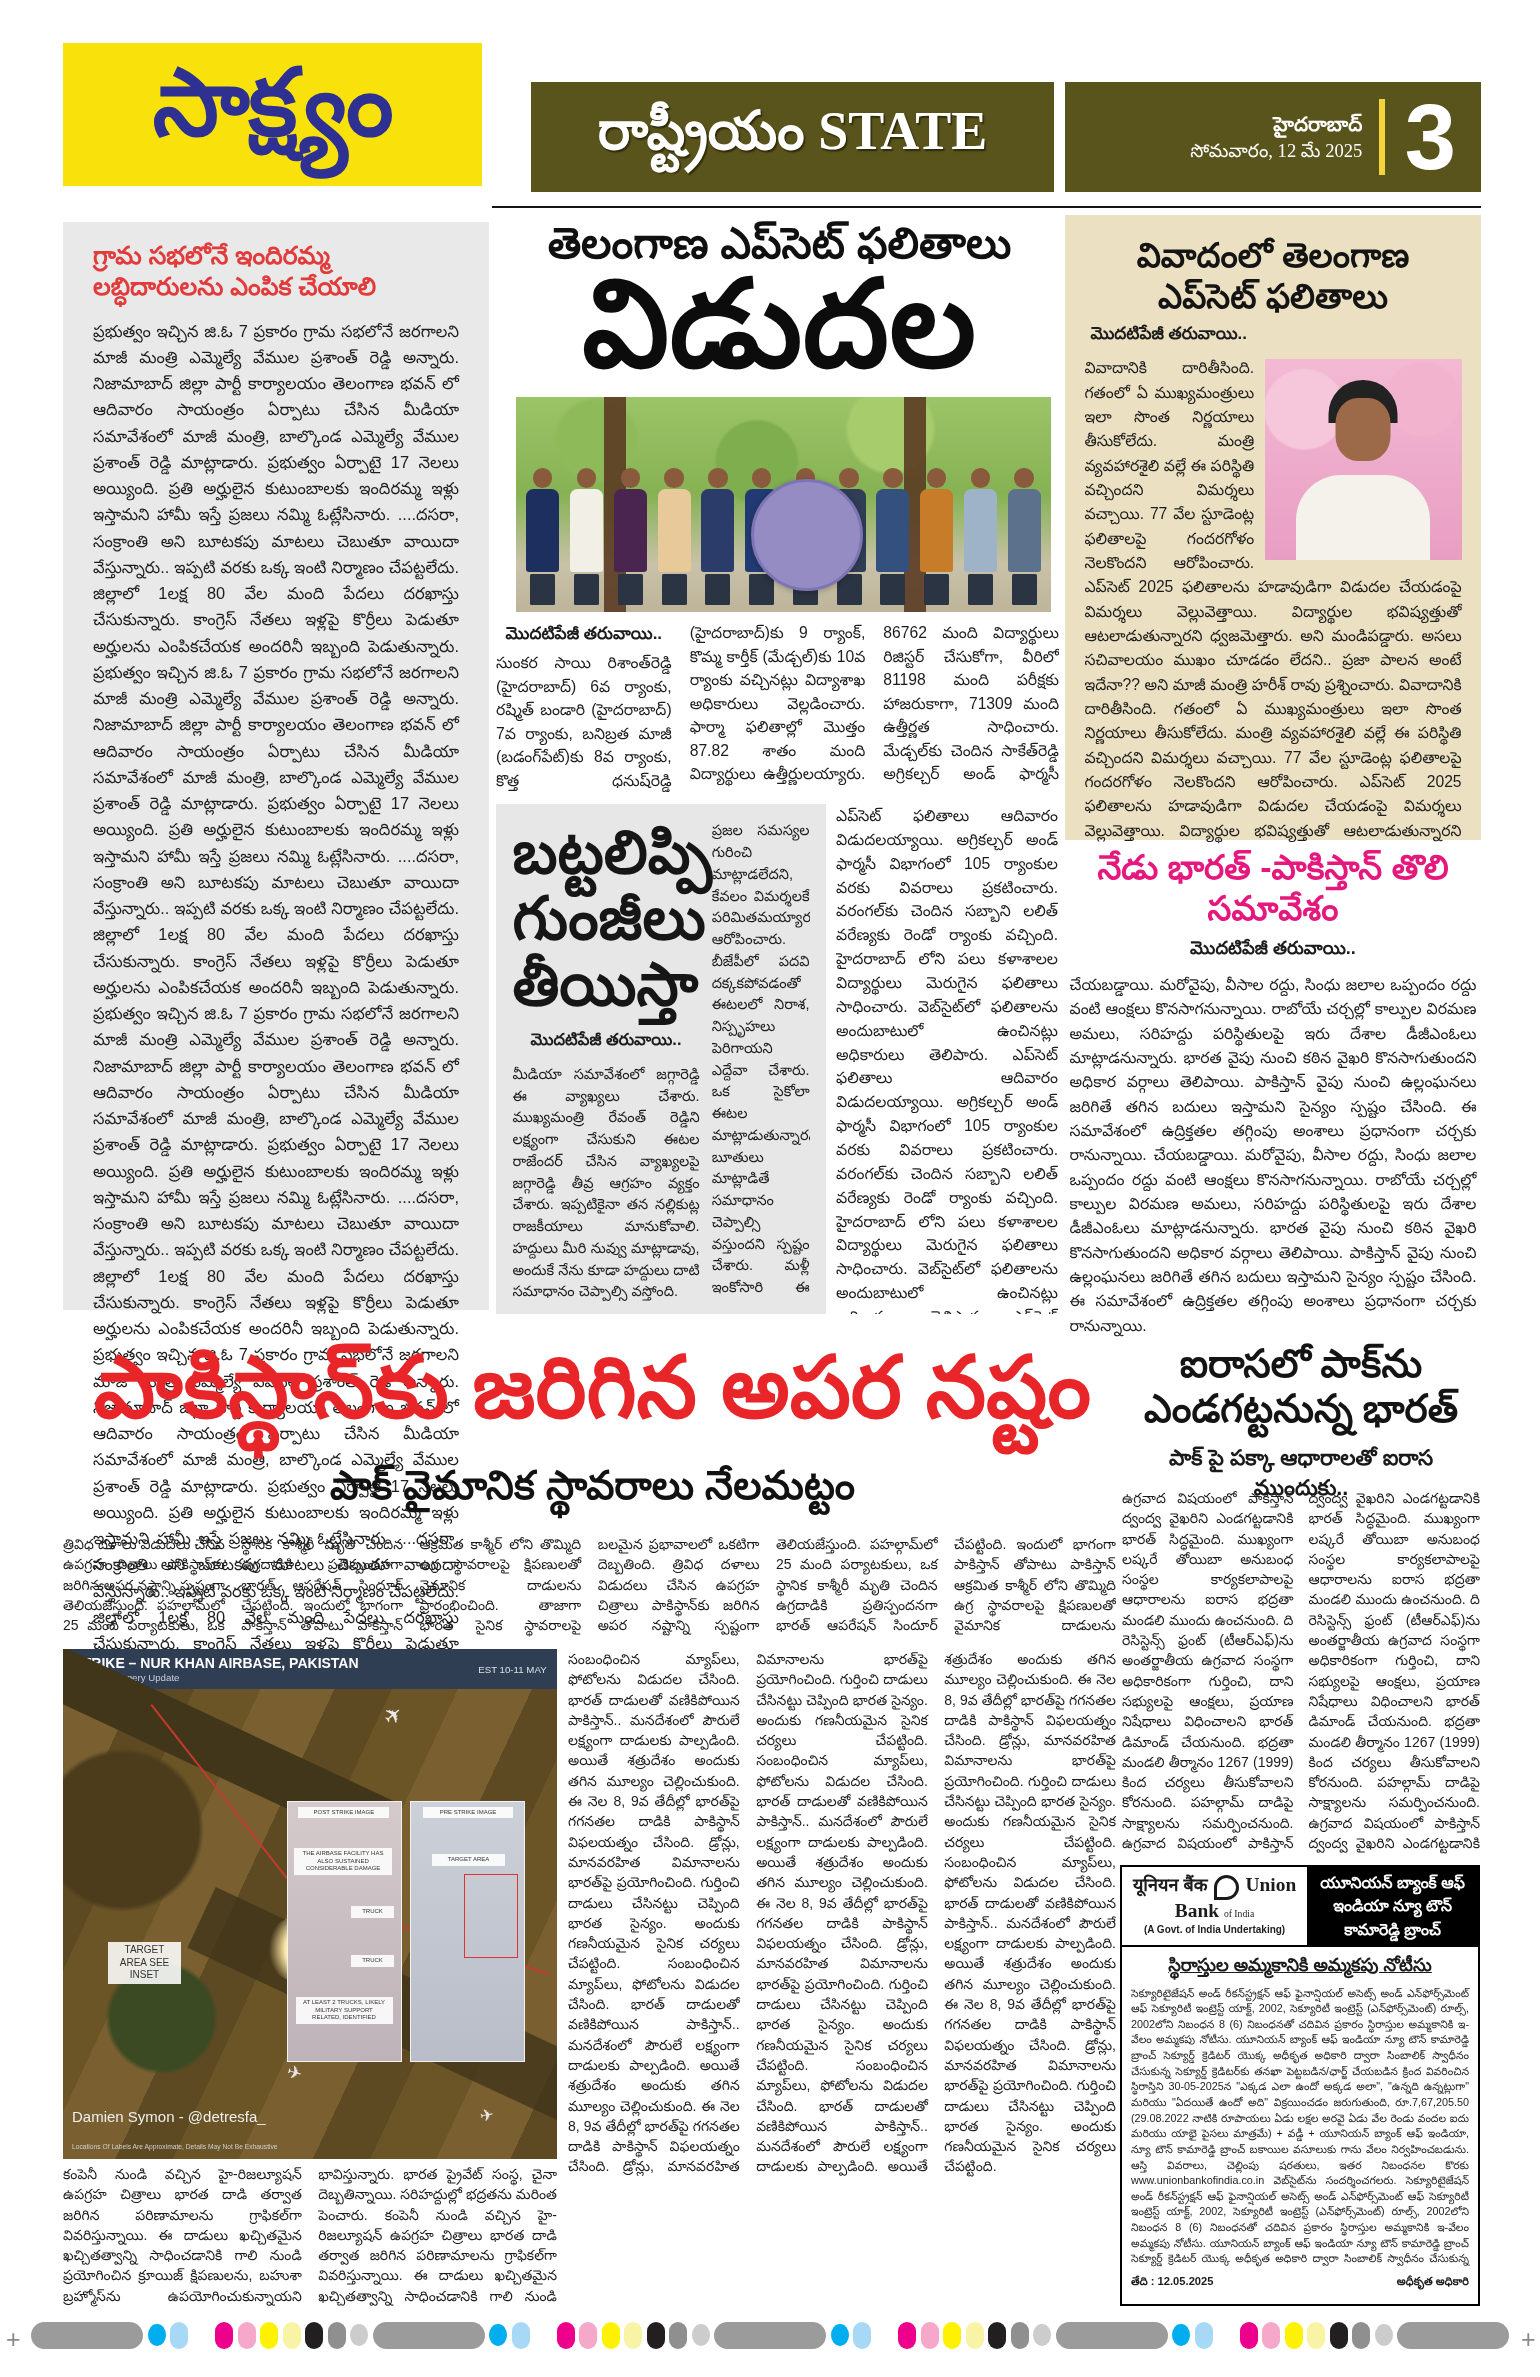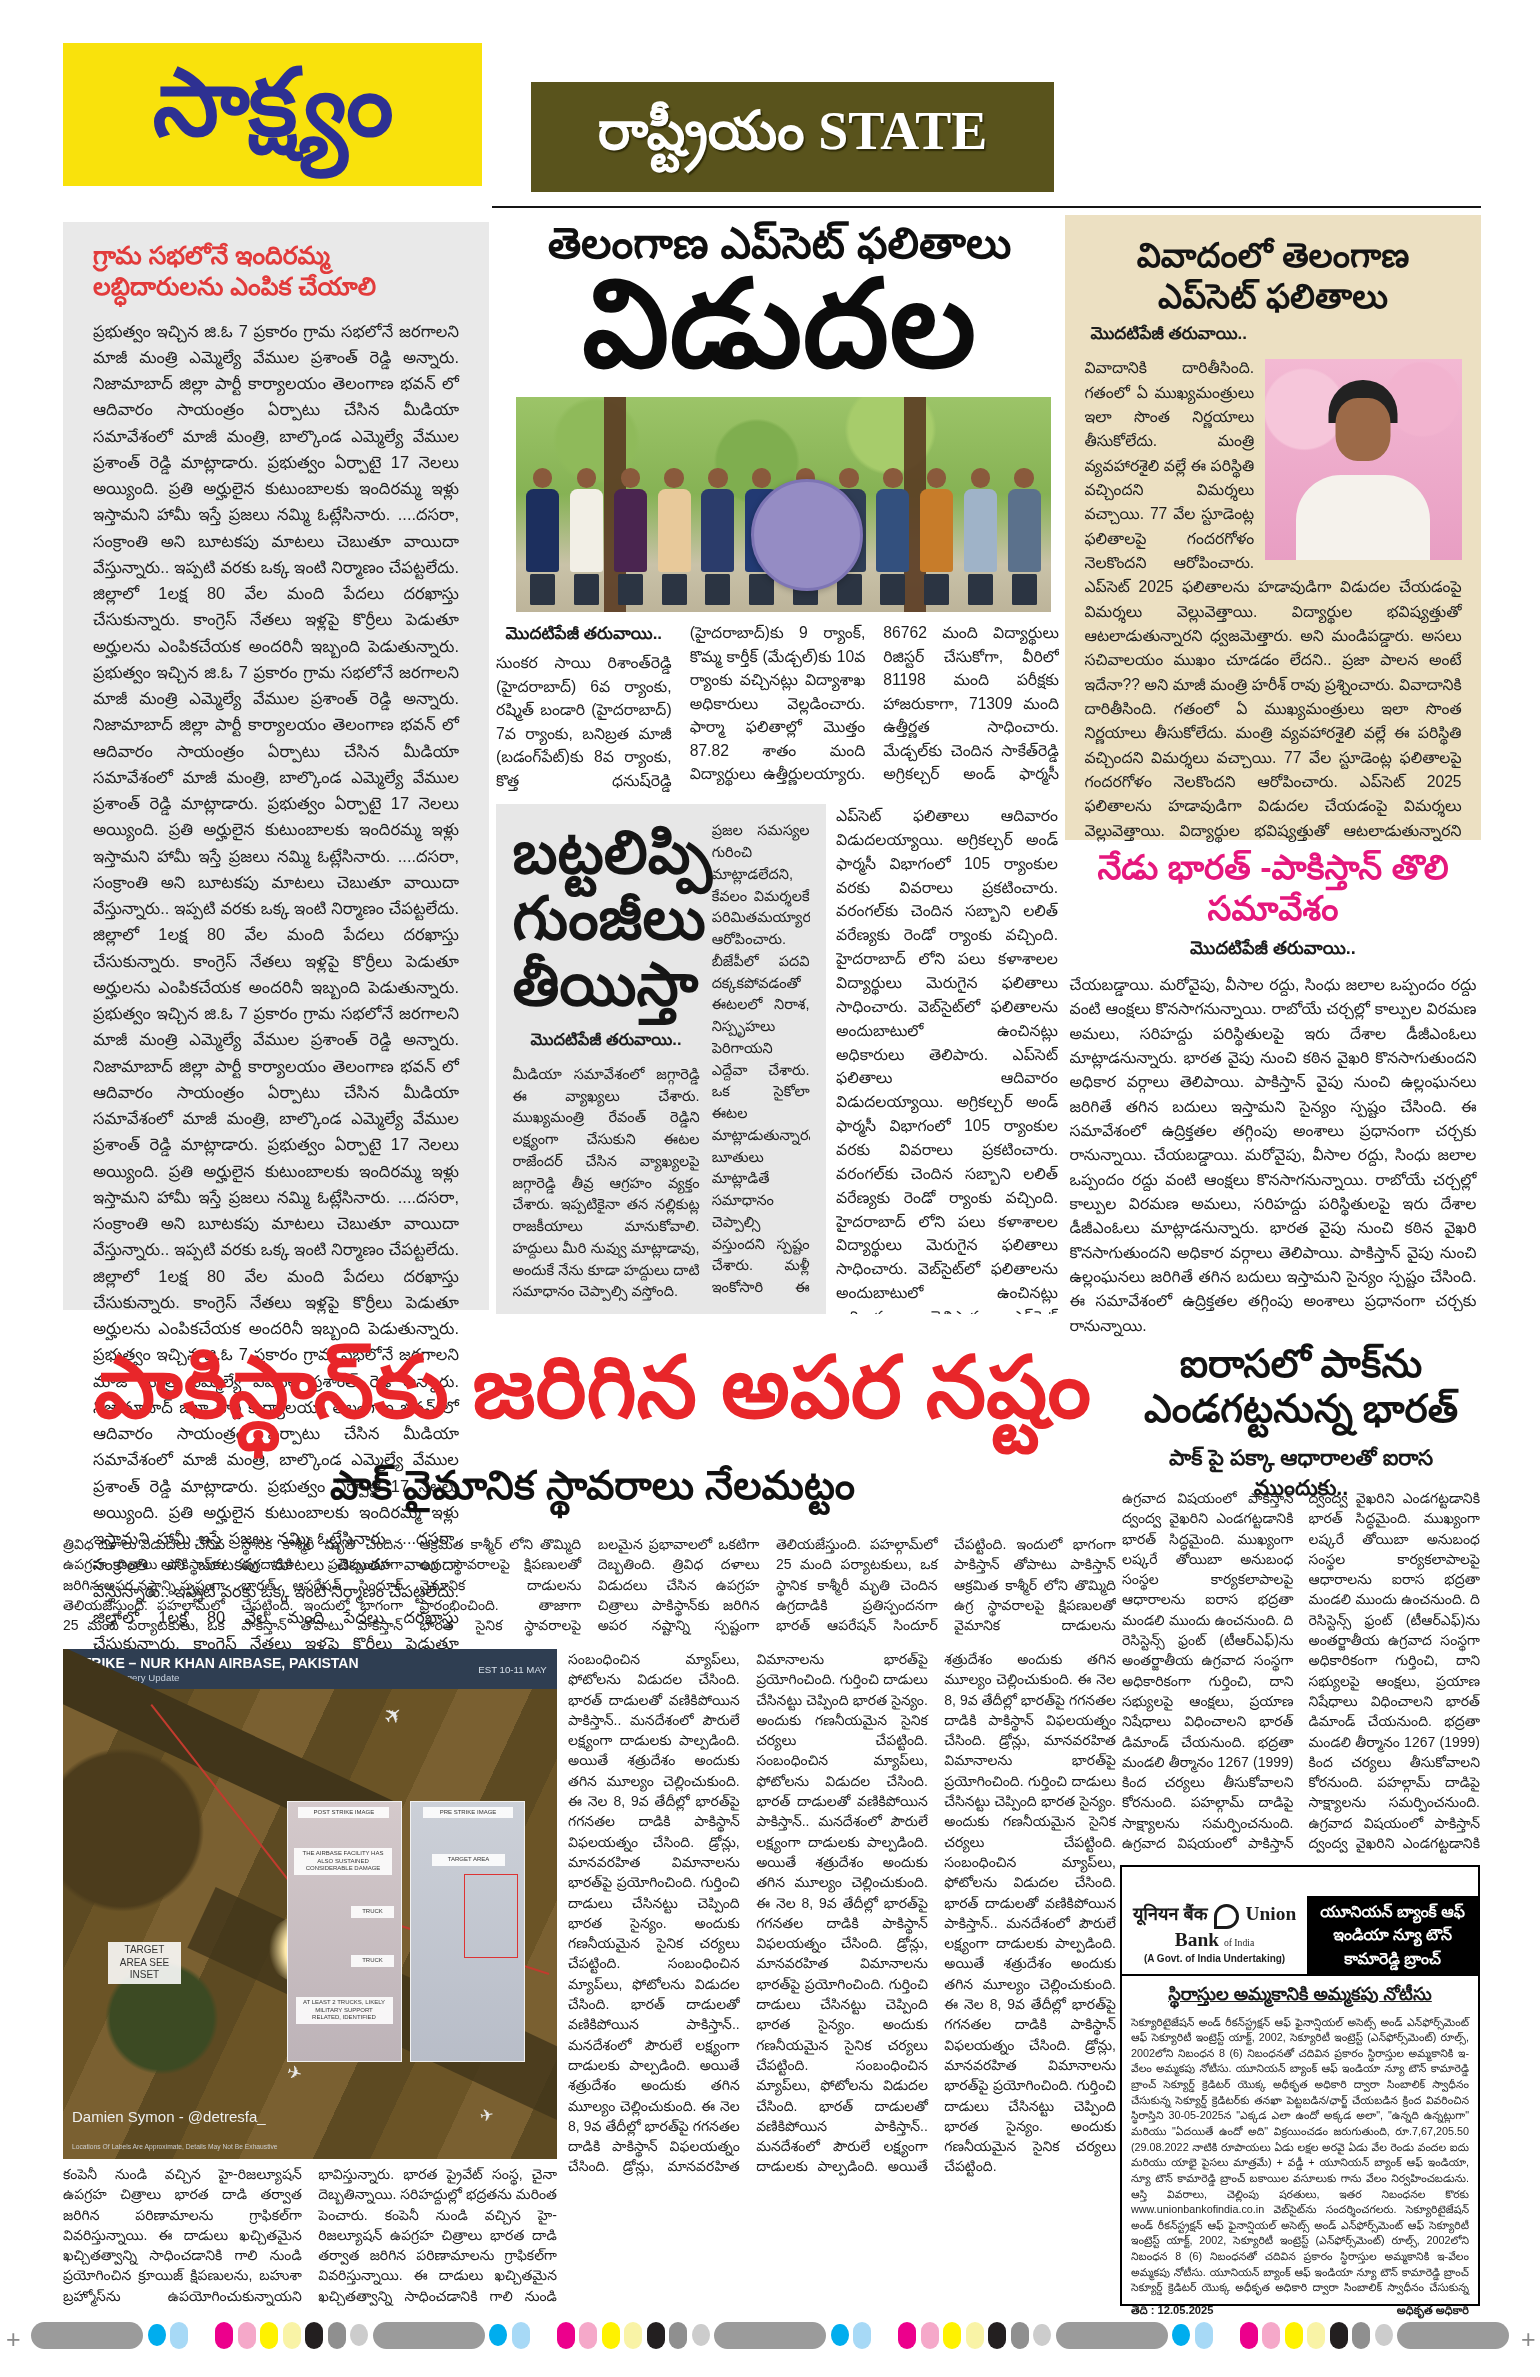--- a/index.html
+++ b/index.html
@@ -92,21 +92,21 @@
   .chip{position:absolute;background:rgba(255,255,255,.88);color:#333;font-size:10px;line-height:1.25;padding:2.2px 4.5px;text-align:center;}
   .inset{position:absolute;top:112px;height:259px;border:1.5px solid #f2f2f2;}
   .inset1{left:224px;width:113px;background:linear-gradient(180deg,#d4c9cb,#bdb3b8);}
   .inset2{left:347px;width:113px;background:linear-gradient(180deg,#ccd0d8,#b8bdc8);}
   .target-rect{position:absolute;right:6px;top:72px;width:52px;height:82px;border:1.5px solid #d33;}
   .plane{position:absolute;color:#e8e8e8;}
   .sat-credit{position:absolute;left:9px;bottom:34px;color:#efefef;font-size:15px;}
   .sat-foot{position:absolute;left:9px;bottom:7.5px;color:#cfcfcf;font-size:6.7px;width:298px;line-height:1.3;}
   
   .ad{left:1120px;top:1865px;width:360px;height:441px;border:2.2px solid #000;background:#fff;box-sizing:border-box;}
-  .ad-head{display:flex;height:78px;border-bottom:2.2px solid #000;margin-top:29px;}
+  .ad-head{display:flex;height:78px;border-bottom:2.2px solid #000;}
   .ad-logo{width:52%;background:#fff;padding:4.5px 6px;box-sizing:border-box;text-align:center;}
   .ad-logo .hi{font-size:18px;font-weight:900;}
   .ad-logo .en{font-size:19.4px;font-weight:900;font-family:"Liberation Serif",serif;}
   .ad-logo .en small{font-size:9.7px;font-weight:normal;}
   .ad-logo .govt{font-size:10px;font-weight:bold;margin-top:1.5px;}
   .ubi-mark{display:inline-block;width:19.4px;height:19.4px;border:3px solid #1a1a1a;border-radius:50% 50% 50% 0;vertical-align:middle;margin:0 3px;}
   .ad-branch{width:48%;background:#000;color:#fff;display:flex;flex-direction:column;justify-content:center;text-align:center;font-size:15.7px;font-weight:bold;line-height:1.5;padding:3px;box-sizing:border-box;}
   .ad-title{text-align:center;font-size:18px;font-weight:bold;text-decoration:underline;margin:7.5px 4.5px 6px 4.5px;}
   .ad-body{font-size:10.8px;line-height:1.45;padding:0 9px;text-align:justify;height:283px;overflow:hidden;}
   .ad-foot{display:flex;justify-content:space-between;font-size:11.2px;font-weight:bold;padding:6px 9px;}
@@ -119,20 +119,28 @@
 </head>
 <body>
 
 <div id="page">
 
   <div class="abs m-yellow">
     <div class="m-logo">సాక్ష్యం</div>
   </div>
   <div class="abs m-center">
     <div class="t">రాష్ట్రీయం STATE</div>
+  </div>
+  <div class="abs m-right">
+    <div class="m-date">
+      <div class="c">హైదరాబాద్</div>
+      <div class="d">సోమవారం, 12 మే 2025</div>
+    </div>
+    <div class="m-bar"></div>
+    <div class="m-page">3</div>
   </div>
   <div class="abs m-rule"></div>
 
   <div class="abs a-left">
     <h2>గ్రామ సభలోనే ఇందిరమ్మ లబ్ధిదారులను ఎంపిక చేయాలి</h2>
     <div class="body just">ప్రభుత్వం ఇచ్చిన జి.ఓ 7 ప్రకారం గ్రామ సభలోనే జరగాలని మాజీ మంత్రి ఎమ్మెల్యే వేముల ప్రశాంత్ రెడ్డి అన్నారు. నిజామాబాద్ జిల్లా పార్టీ కార్యాలయం తెలంగాణ భవన్ లో ఆదివారం సాయంత్రం ఏర్పాటు చేసిన మీడియా సమావేశంలో మాజీ మంత్రి, బాల్కొండ ఎమ్మెల్యే వేముల ప్రశాంత్ రెడ్డి మాట్లాడారు. ప్రభుత్వం ఏర్పాటై 17 నెలలు అయ్యింది. ప్రతి అర్హులైన కుటుంబాలకు ఇందిరమ్మ ఇళ్లు ఇస్తామని హామీ ఇస్తే ప్రజలు నమ్మి ఓట్లేసినారు. ....దసరా, సంక్రాంతి అని బూటకపు మాటలు చెబుతూ వాయిదా వేస్తున్నారు.. ఇప్పటి వరకు ఒక్క ఇంటి నిర్మాణం చేపట్టలేదు. జిల్లాలో 1లక్ష 80 వేల మంది పేదలు దరఖాస్తు చేసుకున్నారు. కాంగ్రెస్ నేతలు ఇళ్లపై కొర్రీలు పెడుతూ అర్హులను ఎంపికచేయక అందరినీ ఇబ్బంది పెడుతున్నారు. ప్రభుత్వం ఇచ్చిన జి.ఓ 7 ప్రకారం గ్రామ సభలోనే జరగాలని మాజీ మంత్రి ఎమ్మెల్యే వేముల ప్రశాంత్ రెడ్డి అన్నారు. నిజామాబాద్ జిల్లా పార్టీ కార్యాలయం తెలంగాణ భవన్ లో ఆదివారం సాయంత్రం ఏర్పాటు చేసిన మీడియా సమావేశంలో మాజీ మంత్రి, బాల్కొండ ఎమ్మెల్యే వేముల ప్రశాంత్ రెడ్డి మాట్లాడారు. ప్రభుత్వం ఏర్పాటై 17 నెలలు అయ్యింది. ప్రతి అర్హులైన కుటుంబాలకు ఇందిరమ్మ ఇళ్లు ఇస్తామని హామీ ఇస్తే ప్రజలు నమ్మి ఓట్లేసినారు. ....దసరా, సంక్రాంతి అని బూటకపు మాటలు చెబుతూ వాయిదా వేస్తున్నారు.. ఇప్పటి వరకు ఒక్క ఇంటి నిర్మాణం చేపట్టలేదు. జిల్లాలో 1లక్ష 80 వేల మంది పేదలు దరఖాస్తు చేసుకున్నారు. కాంగ్రెస్ నేతలు ఇళ్లపై కొర్రీలు పెడుతూ అర్హులను ఎంపికచేయక అందరినీ ఇబ్బంది పెడుతున్నారు. ప్రభుత్వం ఇచ్చిన జి.ఓ 7 ప్రకారం గ్రామ సభలోనే జరగాలని మాజీ మంత్రి ఎమ్మెల్యే వేముల ప్రశాంత్ రెడ్డి అన్నారు. నిజామాబాద్ జిల్లా పార్టీ కార్యాలయం తెలంగాణ భవన్ లో ఆదివారం సాయంత్రం ఏర్పాటు చేసిన మీడియా సమావేశంలో మాజీ మంత్రి, బాల్కొండ ఎమ్మెల్యే వేముల ప్రశాంత్ రెడ్డి మాట్లాడారు. ప్రభుత్వం ఏర్పాటై 17 నెలలు అయ్యింది. ప్రతి అర్హులైన కుటుంబాలకు ఇందిరమ్మ ఇళ్లు ఇస్తామని హామీ ఇస్తే ప్రజలు నమ్మి ఓట్లేసినారు. ....దసరా, సంక్రాంతి అని బూటకపు మాటలు చెబుతూ వాయిదా వేస్తున్నారు.. ఇప్పటి వరకు ఒక్క ఇంటి నిర్మాణం చేపట్టలేదు. జిల్లాలో 1లక్ష 80 వేల మంది పేదలు దరఖాస్తు చేసుకున్నారు. కాంగ్రెస్ నేతలు ఇళ్లపై కొర్రీలు పెడుతూ అర్హులను ఎంపికచేయక అందరినీ ఇబ్బంది పెడుతున్నారు. ప్రభుత్వం ఇచ్చిన జి.ఓ 7 ప్రకారం గ్రామ సభలోనే జరగాలని మాజీ మంత్రి ఎమ్మెల్యే వేముల ప్రశాంత్ రెడ్డి అన్నారు. నిజామాబాద్ జిల్లా పార్టీ కార్యాలయం తెలంగాణ భవన్ లో ఆదివారం సాయంత్రం ఏర్పాటు చేసిన మీడియా సమావేశంలో మాజీ మంత్రి, బాల్కొండ ఎమ్మెల్యే వేముల ప్రశాంత్ రెడ్డి మాట్లాడారు. ప్రభుత్వం ఏర్పాటై 17 నెలలు అయ్యింది. ప్రతి అర్హులైన కుటుంబాలకు ఇందిరమ్మ ఇళ్లు ఇస్తామని హామీ ఇస్తే ప్రజలు నమ్మి ఓట్లేసినారు. ....దసరా, సంక్రాంతి అని బూటకపు మాటలు చెబుతూ వాయిదా వేస్తున్నారు.. ఇప్పటి వరకు ఒక్క ఇంటి నిర్మాణం చేపట్టలేదు. జిల్లాలో 1లక్ష 80 వేల మంది పేదలు దరఖాస్తు చేసుకున్నారు. కాంగ్రెస్ నేతలు ఇళ్లపై కొర్రీలు పెడుతూ అర్హులను ఎంపికచేయక అందరినీ ఇబ్బంది పెడుతున్నారు.</div>
   </div>
 
   <div class="abs e-main">విడుదల</div>
   <div class="abs e-kicker">తెలంగాణ ఎప్‌సెట్ ఫలితాలు</div>

